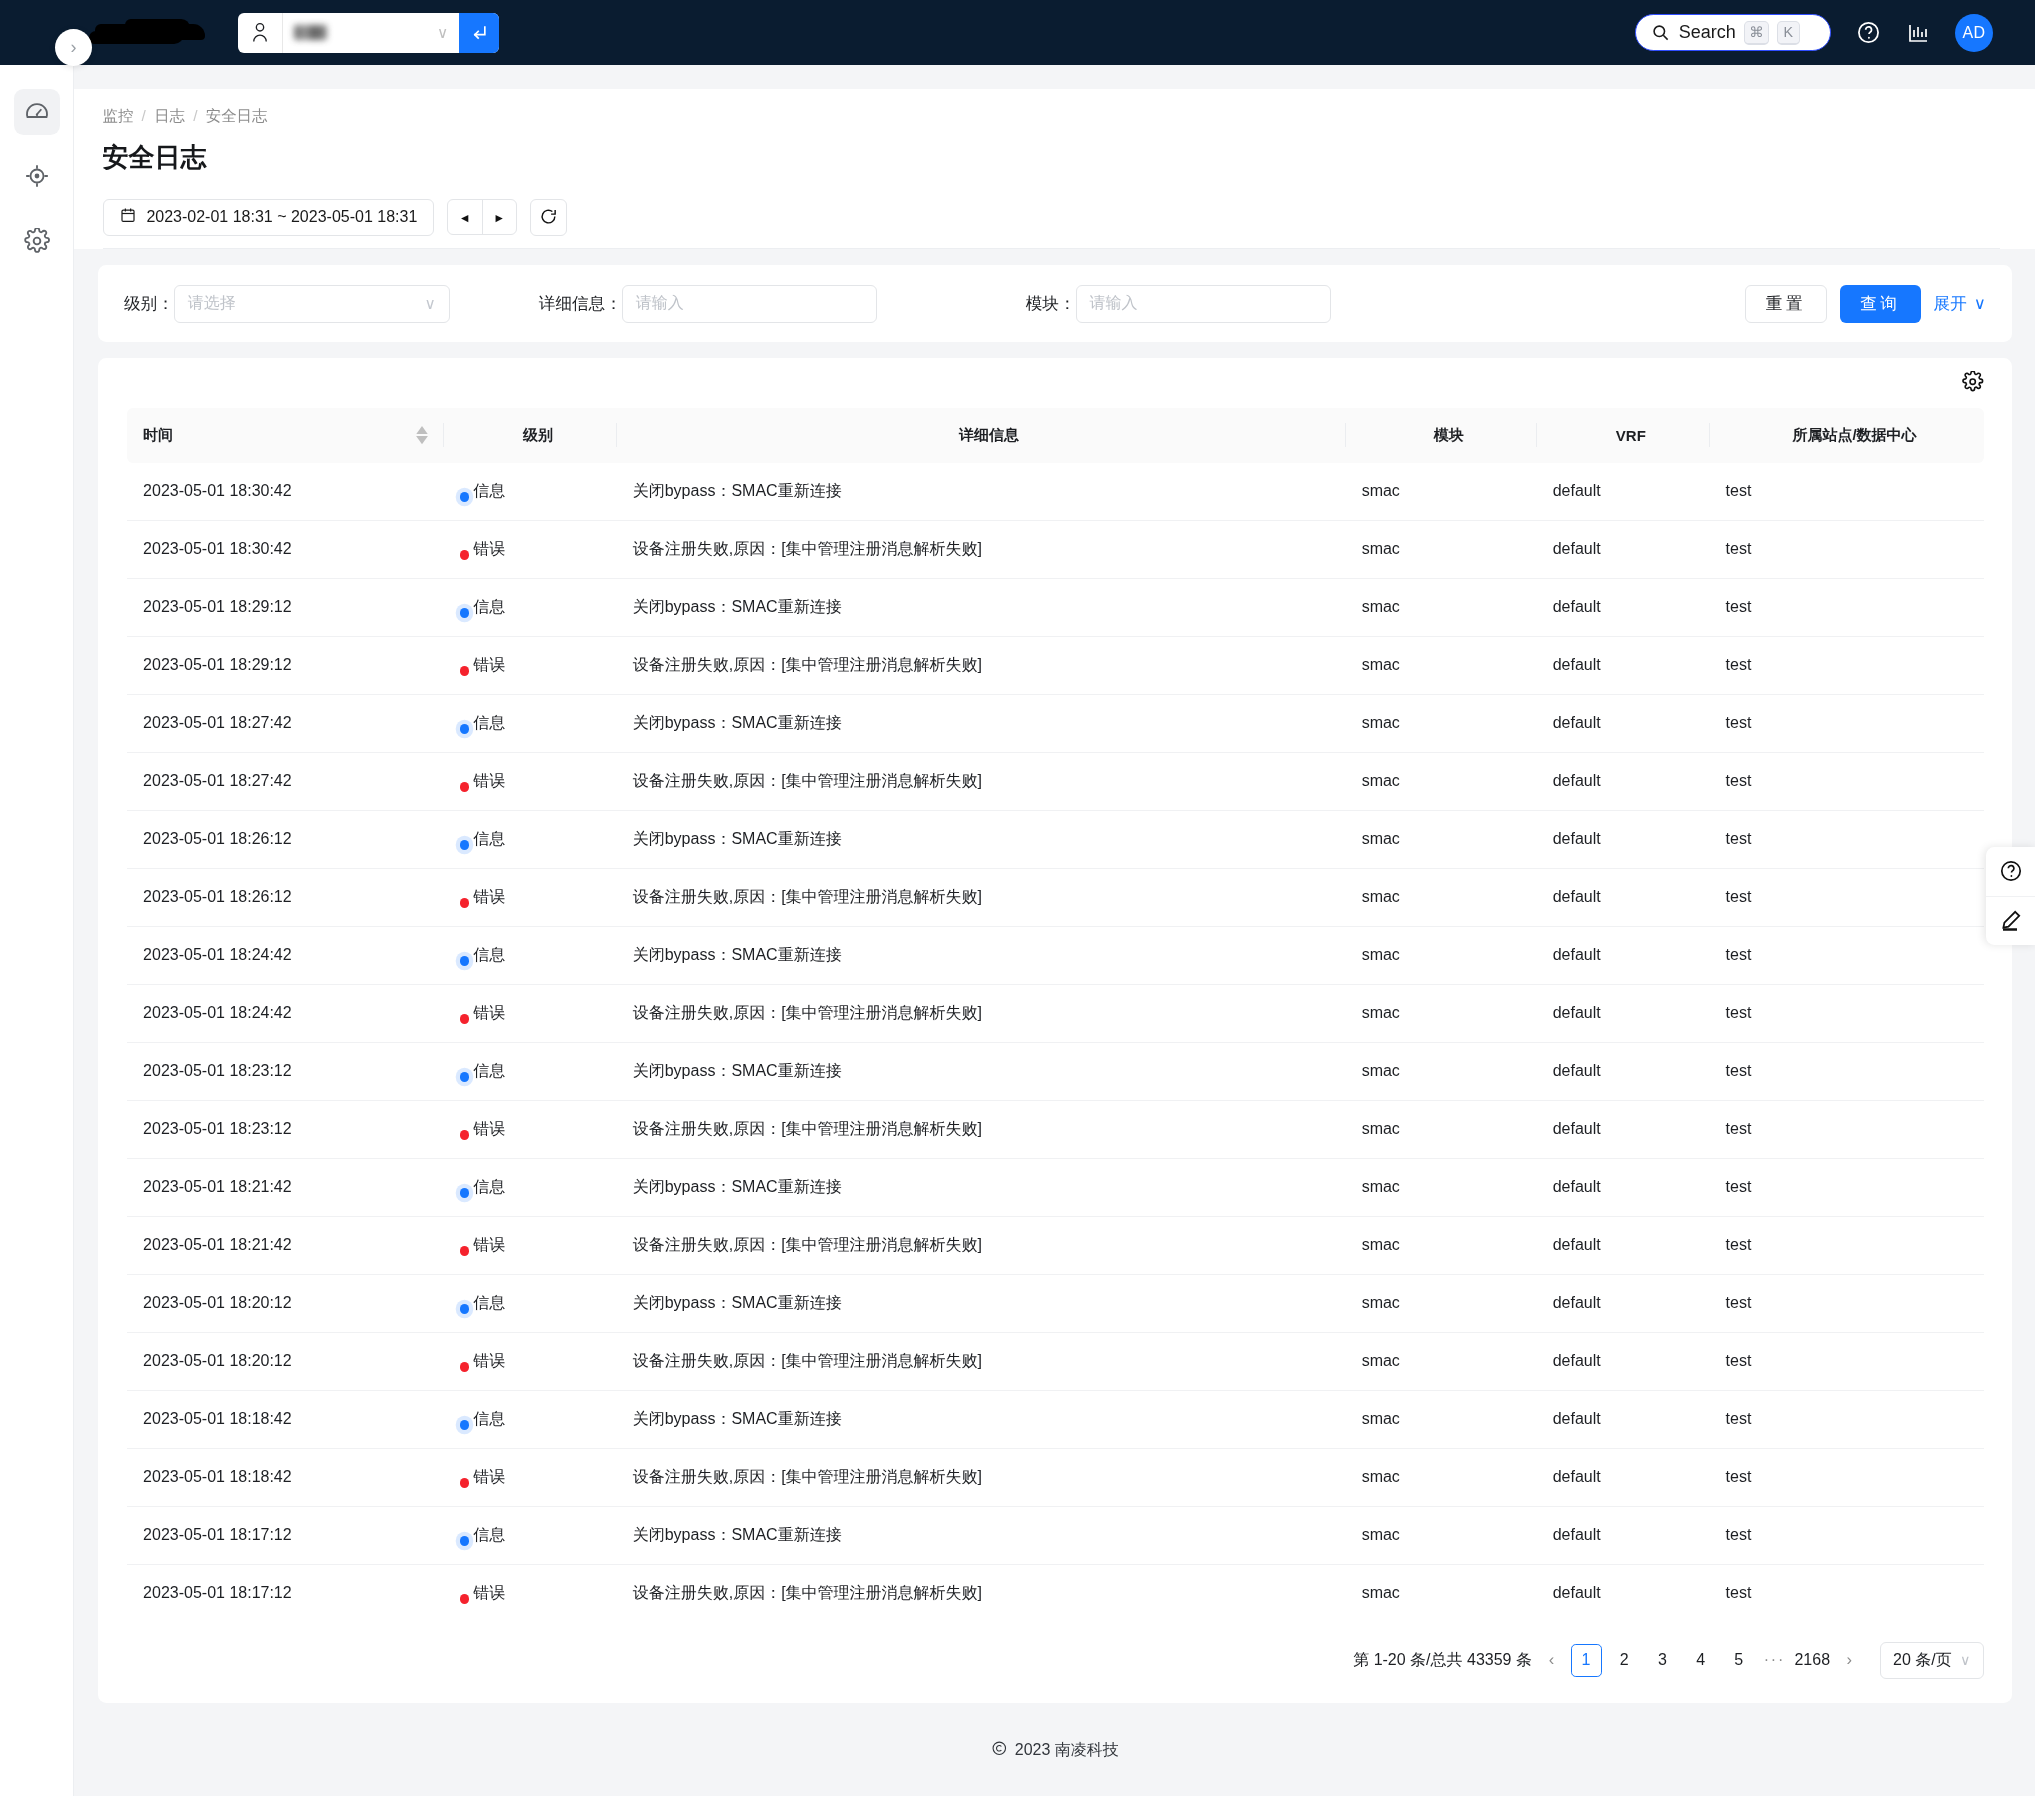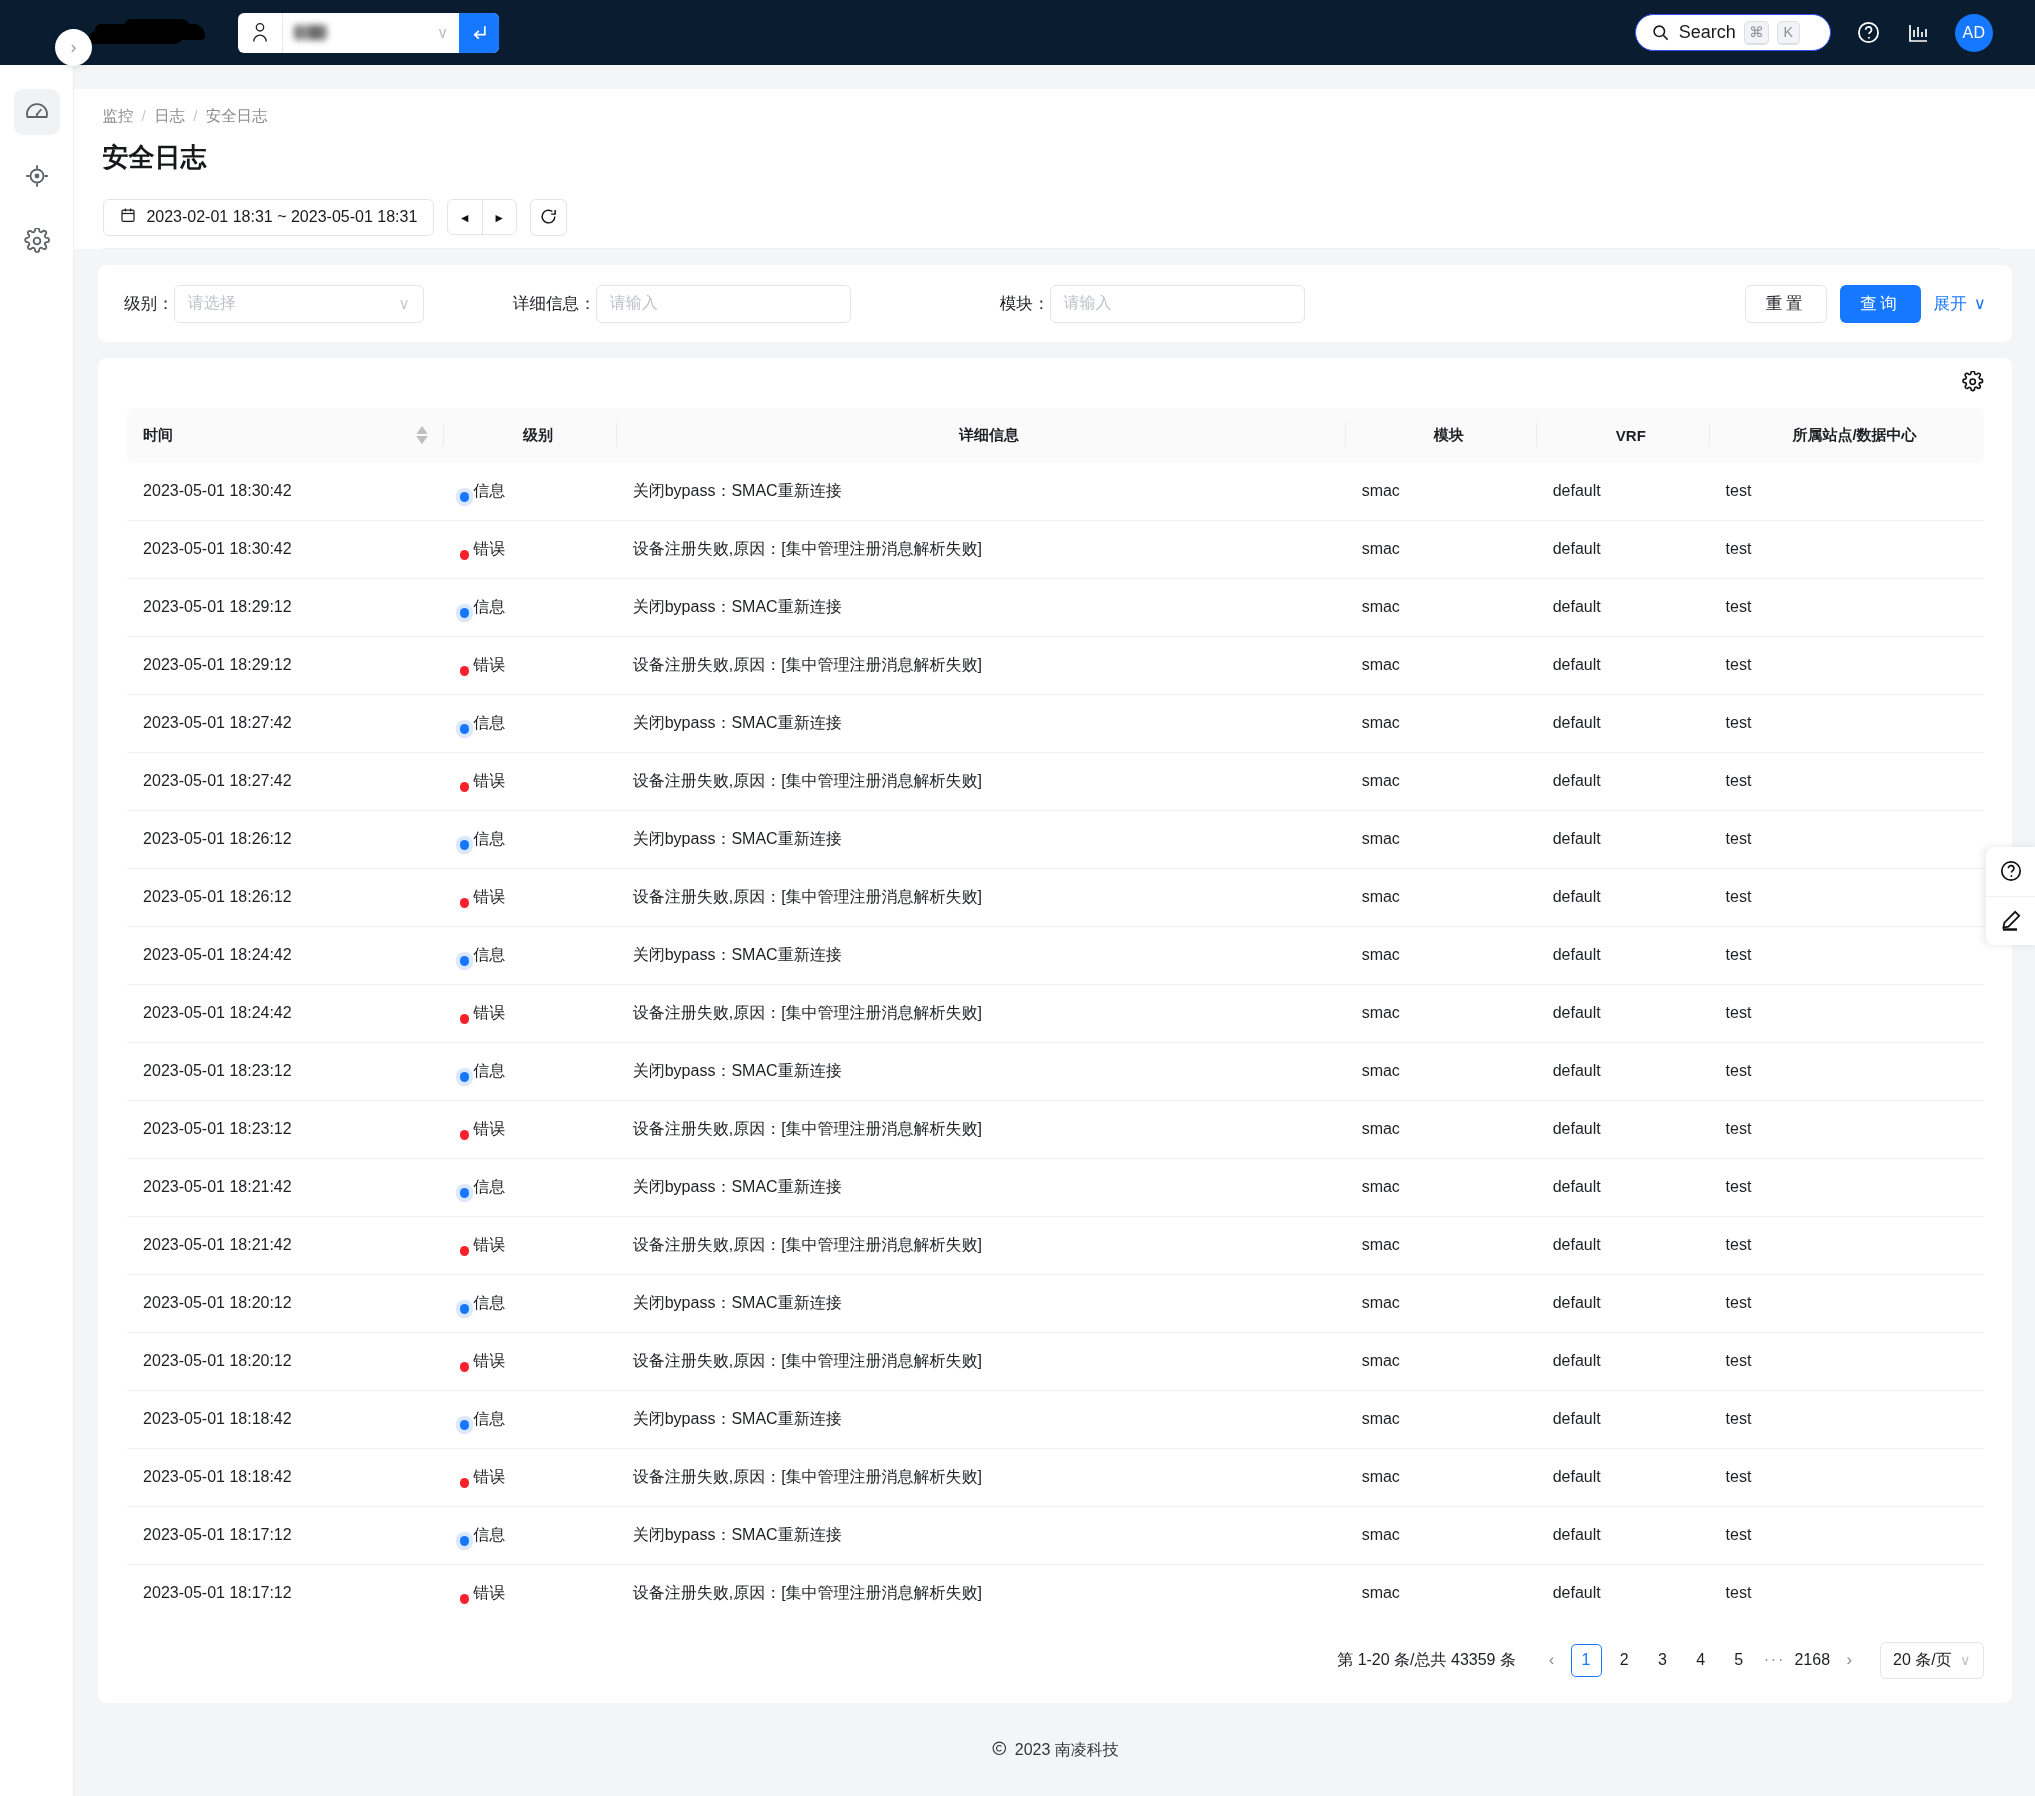--- a/index.html
+++ b/index.html
@@ -169,21 +169,21 @@
   }
   .f-group { display: flex; align-items: center; }
   .f-label { font-size: 16.6px; color: #1d1f23; white-space: nowrap; }
   .f-input {
     height: 38px; border: 1.2px solid #e3e5e8; border-radius: 6px;
     display: flex; align-items: center; padding: 0 13px;
     font-size: 16px; color: #bfc3c9; background: #fff;
   }
   .f-input .ph { color: #bfc3c9; }
   .f-input .caret { margin-left: auto; color: #c4c8cf; font-size: 15.4px; }
-  .sel-level { width: 250px; }
+  .sel-level { width: 276px; }
   .inp-detail { width: 255px; }
   .inp-module { width: 255px; }
   .f-actions { margin-left: auto; display: flex; align-items: center; gap: 13px; }
   .btn {
     height: 38px; border-radius: 6px; display: flex; align-items: center; justify-content: center;
     font-size: 16.6px; padding: 0 20px; letter-spacing: 3.6px;
   }
   .btn-default { border: 1.2px solid #e3e5e8; background: #fff; color: #1d1f23; }
   .btn-primary { background: #1677ff; color: #fff; }
   .expand-link { color: #1677ff; font-size: 16.6px; display: flex; align-items: center; gap: 7.1px; }
@@ -221,21 +221,21 @@
   .dot { width: 9.5px; height: 9.5px; border-radius: 50%; flex: none; }
   .dot-info { background: #1677ff; box-shadow: 0 0 0 4.2px rgba(22,119,255,.16); }
   .dot-error { background: #f5222d; }
 
   
   .pager {
     display: flex; align-items: center; justify-content: flex-end;
     gap: 0; padding: 20px 28.5px 12px 28.5px;
     font-size: 16px; color: #1d1f23;
   }
-  .pager .total { margin-right: 20px; }
+  .pager .total { margin-right: 4px; }
   .pg-arrow { width: 31px; height: 33px; display: flex; align-items: center; justify-content: center; color: #8c8c8c; font-size: 16.6px; }
   .pg-num {
     min-width: 31px; height: 33px; display: flex; align-items: center; justify-content: center;
     margin: 0 3.6px; border-radius: 4.8px; color: #1d1f23;
   }
   .pg-num.active { border: 1.8px solid #1677ff; color: #1677ff; }
   .pg-ellipsis { width: 33px; text-align: center; color: #8c8c8c; letter-spacing: 1.8px; }
   .pg-size {
     margin-left: 15.4px; height: 37px; min-width: 95px;
     border: 1.2px solid #e3e5e8; border-radius: 6px;

